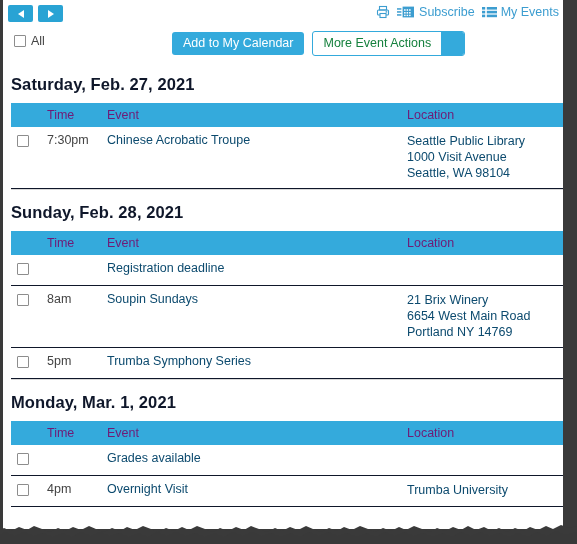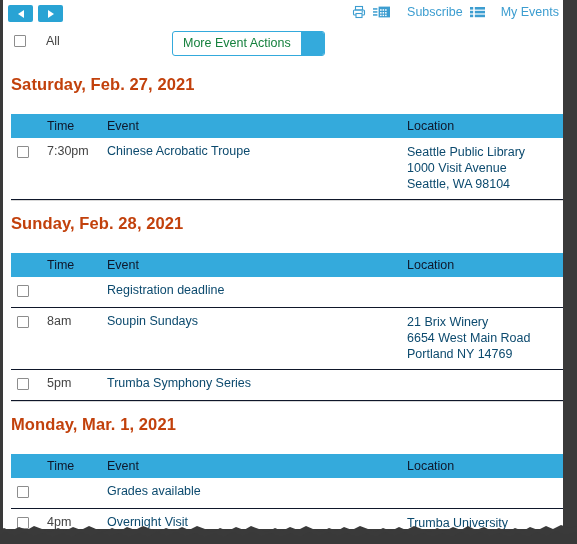--- a/index.html
+++ b/index.html
@@ -89,32 +89,32 @@
     align-items: center;
     gap: 7px;
     font-size: 12.5px;
     color: #3c9dd0;
   }
   .util-links a {
     color: #3c9dd0;
     text-decoration: none;
     display: inline-flex;
     align-items: center;
-    gap: 16px;
+    gap: 4px;
     cursor: pointer;
   }
   .util-links svg { display: block; }
 
   .all-row {
     position: absolute;
     left: 11px;
     top: 34px;
     display: flex;
     align-items: center;
-    gap: 20px;
+    gap: 5px;
   }
   .cb {
     width: 12px;
     height: 12px;
     border: 1px solid #8d8d8d;
     background: #ffffff;
     border-radius: 1px;
     box-sizing: border-box;
     cursor: pointer;
     flex: 0 0 auto;
@@ -176,33 +176,33 @@
   #day-list {
     position: absolute;
     left: 0;
     top: 62px;
     width: 560px;
   }
   .day-section { padding: 0; }
   .day-title {
     font-size: 16.5px;
     font-weight: bold;
-    color: #c2410c;
-    padding: 13px 0 20px 8px;
+    color: #0f172a;
+    padding: 13px 0 9px 8px;
     letter-spacing: 0.1px;
   }
   table.events {
     width: 552px;
     margin: 0 0 0 8px;
     border-collapse: collapse;
     table-layout: fixed;
   }
   table.events thead th {
     background: #34aadc;
-    color: #0f172a;
+    color: #701a75;
     font-weight: normal;
     font-size: 12.5px;
     text-align: left;
     padding: 3px 0 4px 0;
     height: 17px;
   }
   th.col-check, td.col-check { width: 30px; padding-left: 6px !important; }
   th.col-time,  td.col-time  { width: 60px; }
   th.col-event, td.col-event { width: 300px; }
   th.col-loc,   td.col-loc   { width: 162px; }
@@ -292,20 +292,21 @@
           <span>My Events</span>
         </a>
       </div>
 
       <div class="all-row">
         <input type="checkbox" class="cb" style="">
         <span class="all-label">All</span>
       </div>
 
       <div class="action-buttons">
+        <button class="btn-blue">Add to My Calendar</button>
         <div class="btn-split">
           <span class="label">More Event Actions</span>
           <span class="caret">
             
           </span>
         </div>
       </div>
 
     </div>
 

